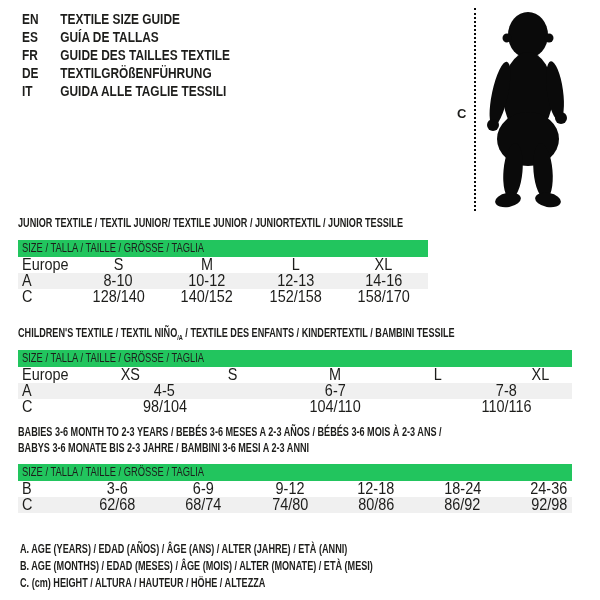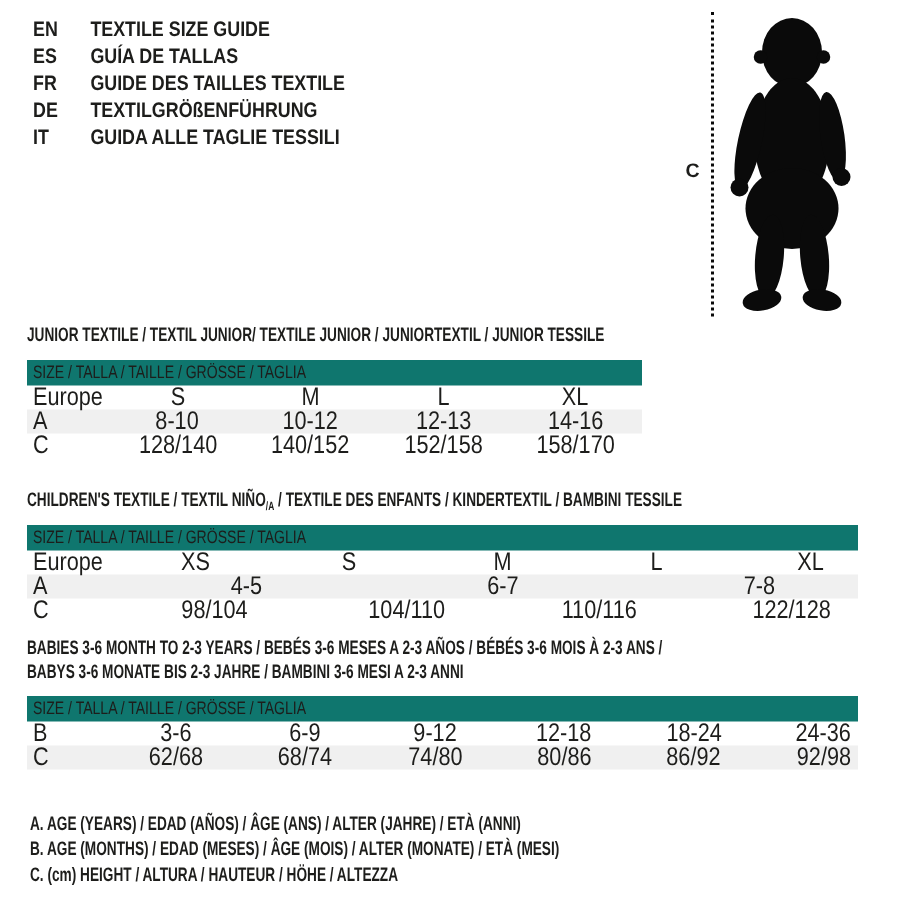--- a/index.html
+++ b/index.html
@@ -22,21 +22,21 @@
              transform:scaleX(0.70);transform-origin:0 0;line-height:16px;}
   .t1-title{top:215px;}
   .t2-title{top:325px;}
   .t3-title{top:424px;}
   .subscript{font-size:8px;vertical-align:-3px;letter-spacing:0;}
   
   .tbl{position:absolute;left:18px;}
   .t1{top:240px;width:410px;}
   .t2{top:350px;width:574px;}
   .t3{top:464px;width:574px;}
-  .thead{height:17px;line-height:17px;background:#0f766e;padding-left:4px;font-size:12px;white-space:nowrap;}
+  .thead{height:17px;line-height:17px;background:#22c55e;padding-left:4px;font-size:12px;white-space:nowrap;}
   .thead .hx{display:inline-block;transform:scaleX(0.78);transform-origin:0 50%;}
   .trow{display:flex;height:16px;line-height:16px;font-size:17px;}
   .trow.shade{background:#f0f0f0;}
   .tlabel{padding-left:4px;}
   .t1 .tlabel{flex:0 0 52px;width:52px;}
   .t2 .tlabel{flex:0 0 57px;width:57px;}
   .t3 .tlabel{flex:0 0 52px;width:52px;}
   .lx{display:inline-block;transform:scaleX(0.85);transform-origin:0 50%;white-space:nowrap;}
   .cell{flex:1;text-align:center;}
   .cx{display:inline-block;transform:scaleX(0.85);white-space:nowrap;}
@@ -138,21 +138,20 @@
       <span class="tlabel"><span class="lx">A</span></span>
       <span class="cell"><span class="cx">4-5</span></span>
       <span class="cell"><span class="cx">6-7</span></span>
       <span class="cell"><span class="cx">7-8</span></span>
     </div>
     <div class="trow">
       <span class="tlabel"><span class="lx">C</span></span>
       <span class="cell"><span class="cx">98/104</span></span>
       <span class="cell"><span class="cx">104/110</span></span>
       <span class="cell"><span class="cx">110/116</span></span>
-      <span class="cell"><span class="cx">122/128</span></span>
     </div>
   </div>
 
   <div class="tbl-title t3-title">
     <div>BABIES 3-6 MONTH TO 2-3 YEARS / BEBÉS 3-6 MESES A 2-3 AÑOS / BÉBÉS 3-6 MOIS À 2-3 ANS /</div>
     <div>BABYS 3-6 MONATE BIS 2-3 JAHRE / BAMBINI 3-6 MESI A 2-3 ANNI</div>
   </div>
   <div class="tbl t3">
     <div class="thead">
       <span class="hx">SIZE / TALLA / TAILLE / GRÖSSE / TAGLIA</span>

